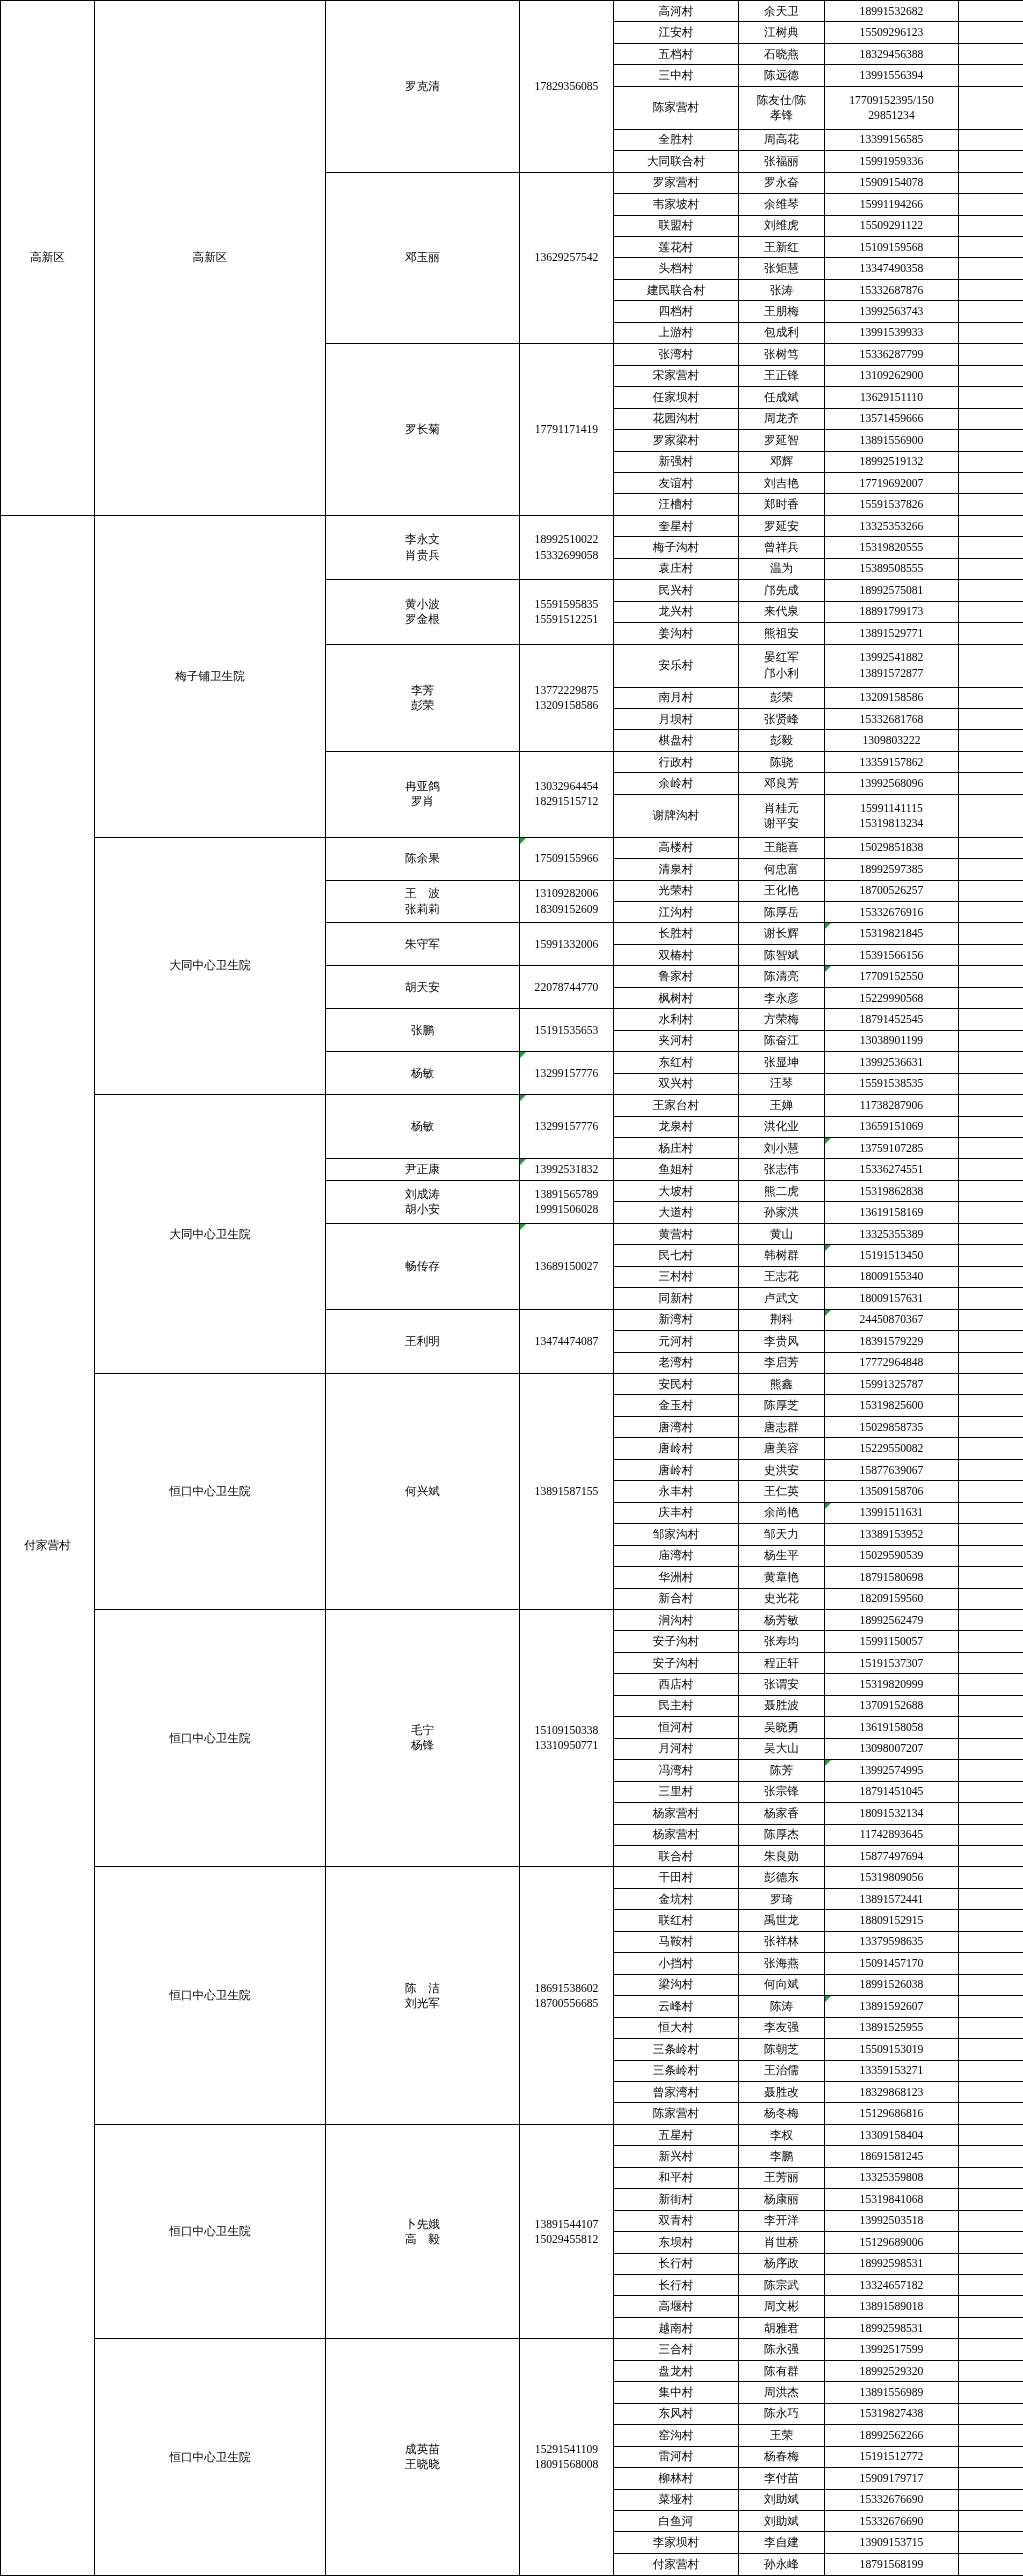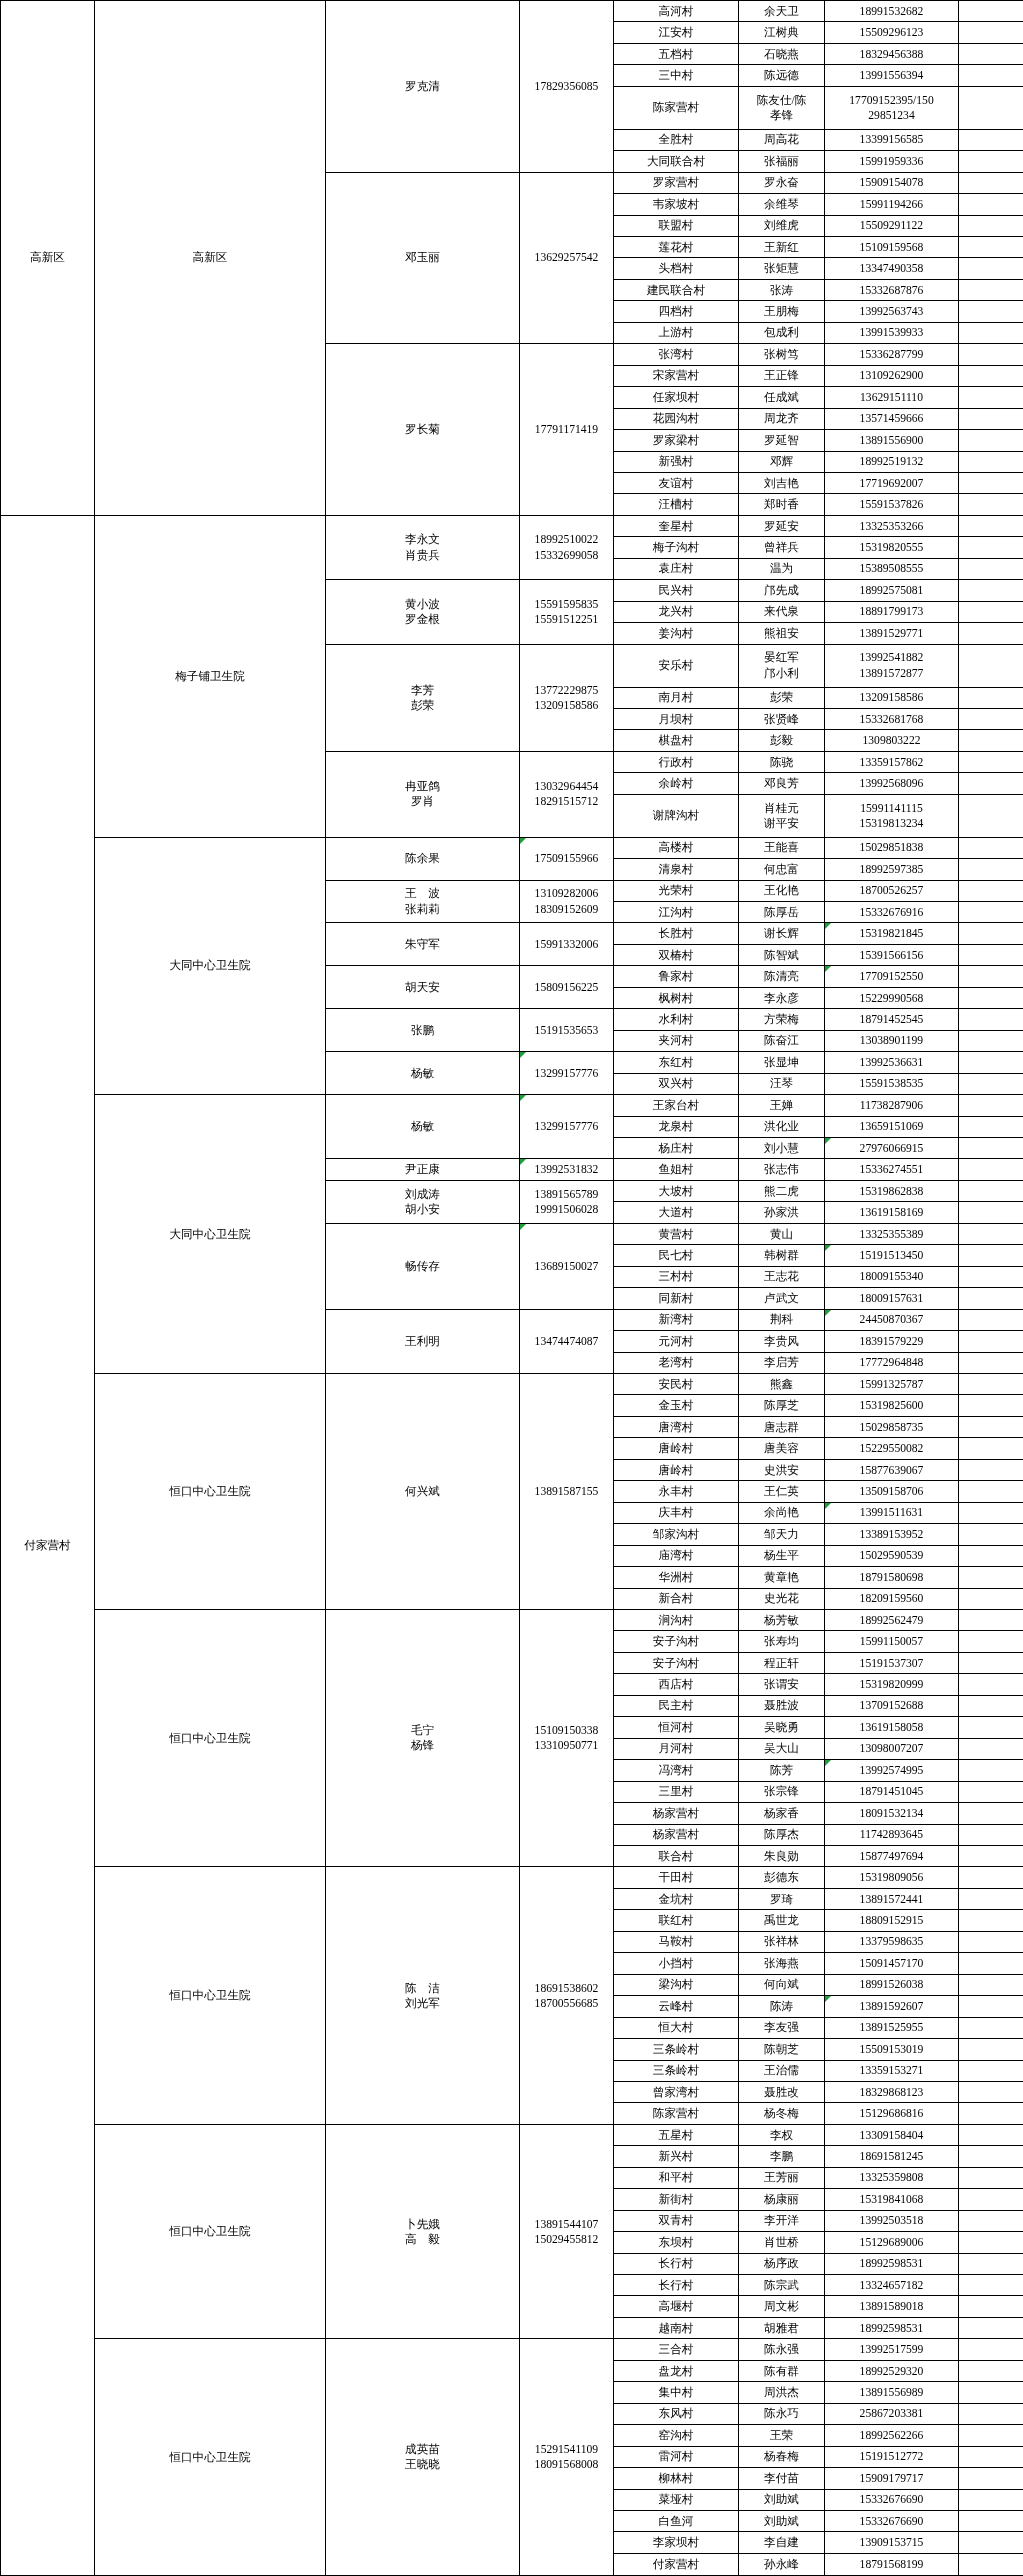--- a/index.html
+++ b/index.html
@@ -349,21 +349,21 @@
         <td data-name="empty-cell"></td>
       </tr>
       <tr>
         <td data-name="village-cell">双椿村</td>
         <td data-name="doctor-name-cell">陈智斌</td>
         <td data-name="doctor-phone-cell">15391566156</td>
         <td data-name="empty-cell"></td>
       </tr>
       <tr>
         <td data-name="group-contact-name-cell" rowspan="2">胡天安</td>
-        <td data-name="group-contact-phone-cell" rowspan="2">15809156225</td>
+        <td data-name="group-contact-phone-cell" rowspan="2">22078744770</td>
         <td data-name="village-cell">鲁家村</td>
         <td data-name="doctor-name-cell">陈清亮</td>
         <td data-name="doctor-phone-cell" class="g">17709152550</td>
         <td data-name="empty-cell"></td>
       </tr>
       <tr>
         <td data-name="village-cell">枫树村</td>
         <td data-name="doctor-name-cell">李永彦</td>
         <td data-name="doctor-phone-cell">15229990568</td>
         <td data-name="empty-cell"></td>
@@ -407,21 +407,21 @@
       </tr>
       <tr>
         <td data-name="village-cell">龙泉村</td>
         <td data-name="doctor-name-cell">洪化业</td>
         <td data-name="doctor-phone-cell">13659151069</td>
         <td data-name="empty-cell"></td>
       </tr>
       <tr>
         <td data-name="village-cell">杨庄村</td>
         <td data-name="doctor-name-cell">刘小慧</td>
-        <td data-name="doctor-phone-cell" class="g">27976066915</td>
+        <td data-name="doctor-phone-cell" class="g">13759107285</td>
         <td data-name="empty-cell"></td>
       </tr>
       <tr>
         <td data-name="group-contact-name-cell">尹正康</td>
         <td data-name="group-contact-phone-cell" class="g">13992531832</td>
         <td data-name="village-cell">鱼姐村</td>
         <td data-name="doctor-name-cell">张志伟</td>
         <td data-name="doctor-phone-cell">15336274551</td>
         <td data-name="empty-cell"></td>
       </tr>
@@ -794,21 +794,21 @@
       </tr>
       <tr>
         <td data-name="village-cell">集中村</td>
         <td data-name="doctor-name-cell">周洪杰</td>
         <td data-name="doctor-phone-cell">13891556989</td>
         <td data-name="empty-cell"></td>
       </tr>
       <tr>
         <td data-name="village-cell">东风村</td>
         <td data-name="doctor-name-cell">陈永巧</td>
-        <td data-name="doctor-phone-cell">25867203381</td>
+        <td data-name="doctor-phone-cell">15319827438</td>
         <td data-name="empty-cell"></td>
       </tr>
       <tr>
         <td data-name="village-cell">窑沟村</td>
         <td data-name="doctor-name-cell">王荣</td>
         <td data-name="doctor-phone-cell">18992562266</td>
         <td data-name="empty-cell"></td>
       </tr>
       <tr>
         <td data-name="village-cell">雷河村</td>

